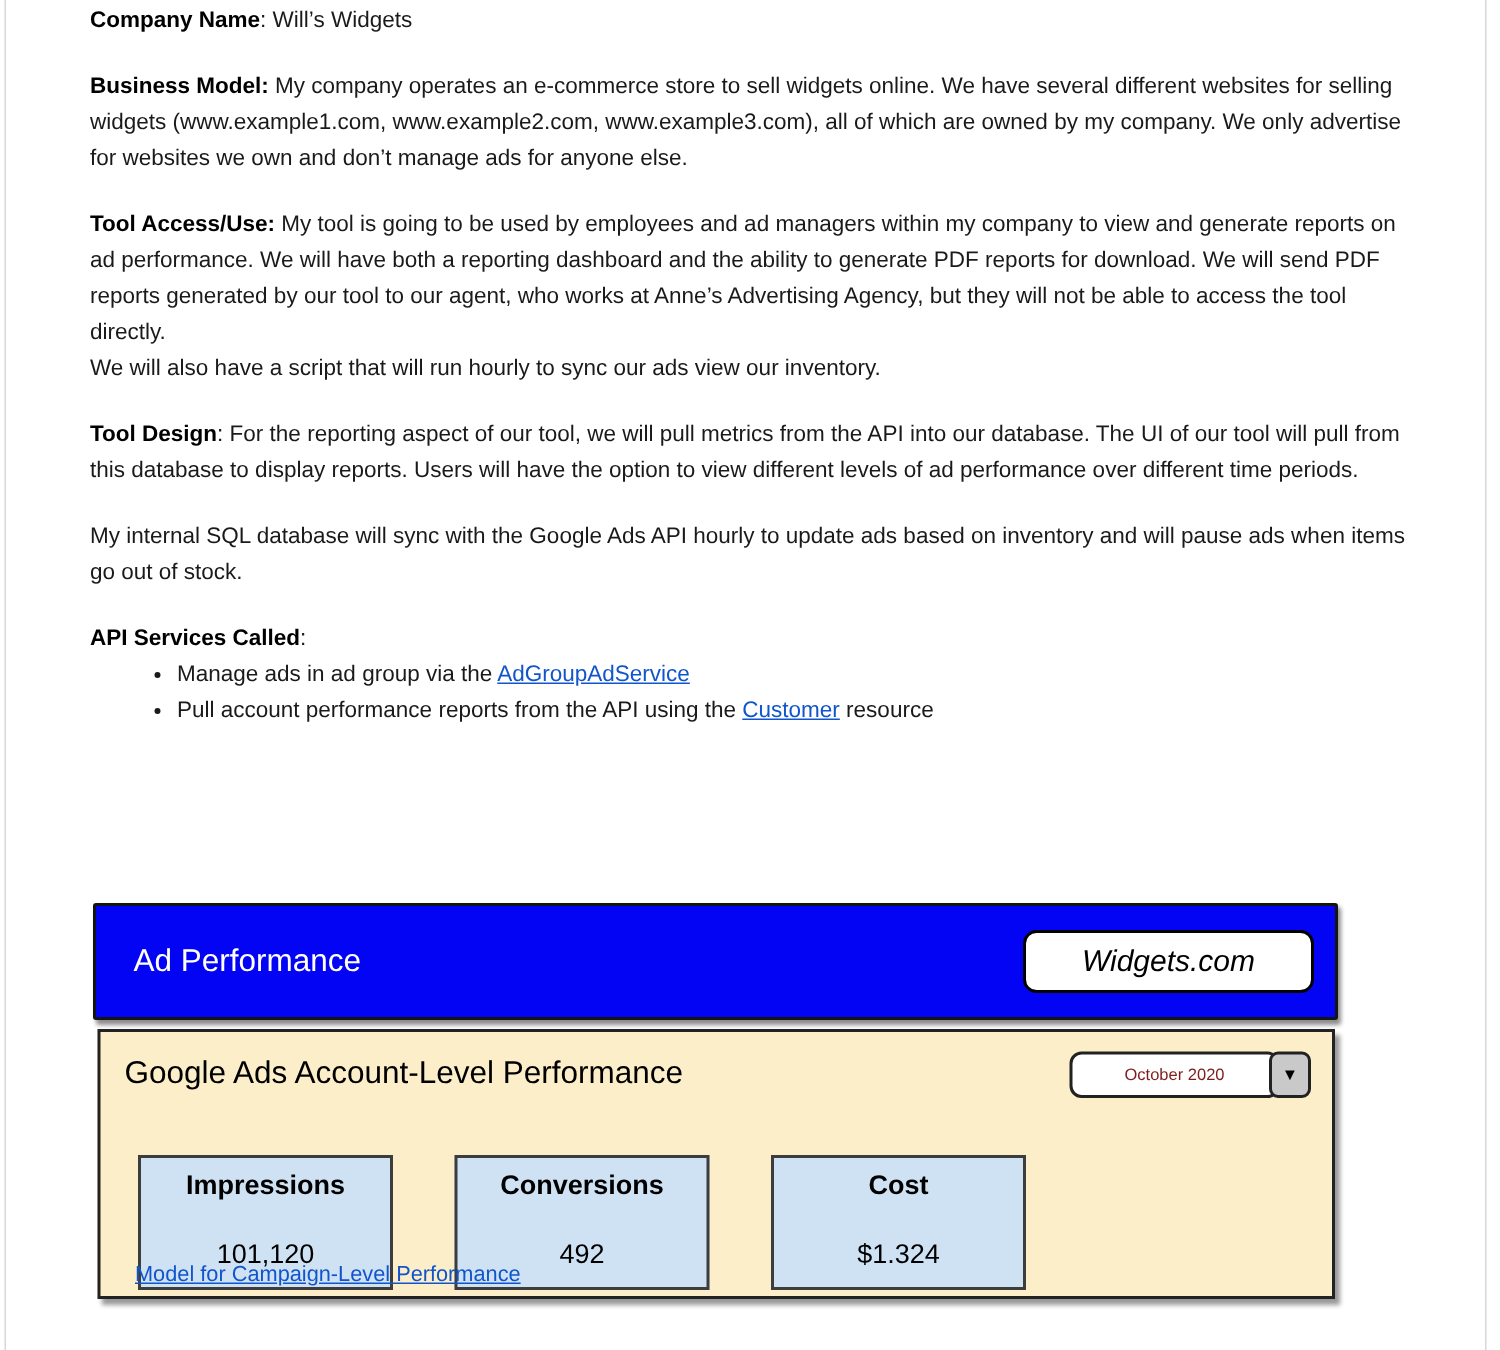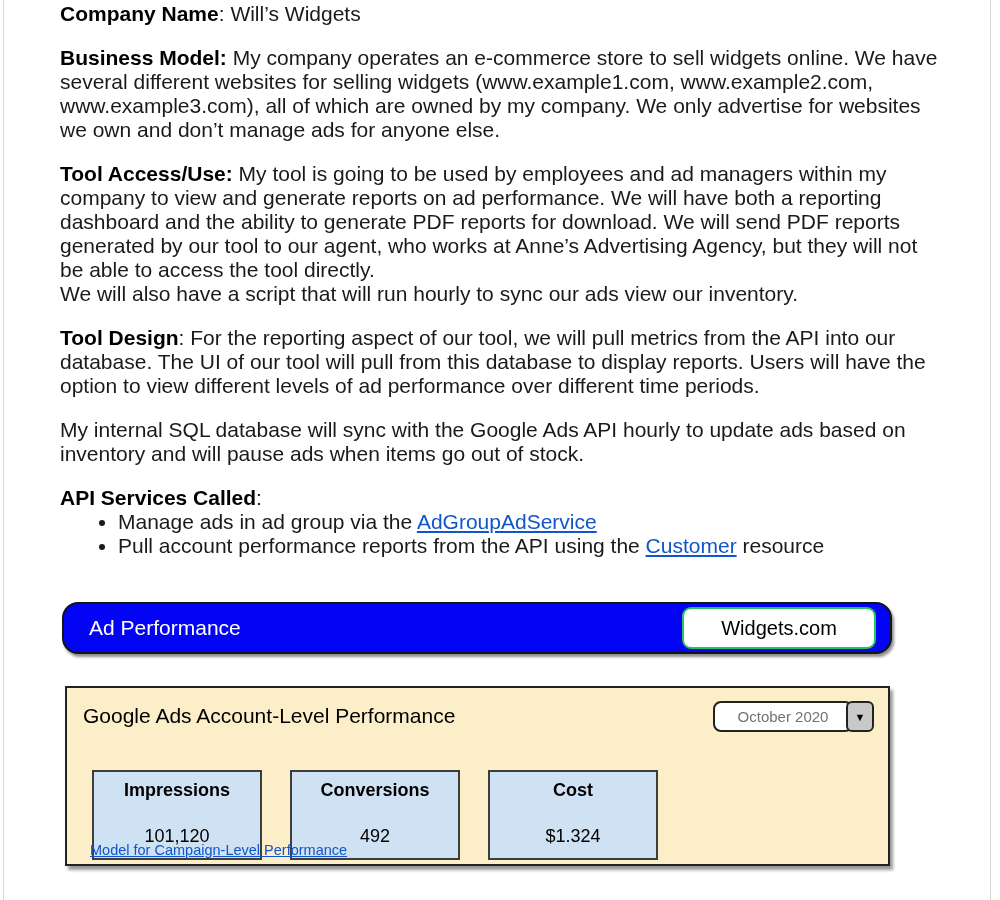--- a/index.html
+++ b/index.html
@@ -17,70 +17,70 @@
     font-family:"Liberation Sans", sans-serif;
     color:#1a1a1a;
   }
   .page-edge{position:absolute;top:0;bottom:0;width:1px;background:var(--edge-gray);}
   .page-edge.left{left:3px;}
   .page-edge.right{left:990px;}
 
   
   .doc-text{
     position:absolute;top:2px;left:60px;width:882px;
-    font-size:21px;line-height:24px;
+    font-size:15px;line-height:24px;
   }
   .doc-text p{margin:0 0 20px 0;}
   .doc-text p.tight{margin-bottom:0;}
   .doc-text strong{font-weight:bold;color:#000;}
   .doc-text ul{margin:0 0 20px 0;padding-left:58px;}
   .doc-text li{margin:0;}
   a.doc-link{color:var(--link-blue);text-decoration:underline;cursor:pointer;}
 
   
   .banner{
-    position:absolute;left:62px;top:602px;width:830px;height:52px;
+    position:absolute;left:62px;top:602px;width:830px;height:78px;
     background:var(--banner-blue);
-    border:2px solid #141414;border-radius:16px;
+    border:2px solid #141414;border-radius:2px;
     box-shadow:2px 3px 3px rgba(0,0,0,0.45);
     display:flex;align-items:center;justify-content:space-between;
     padding:0 14px 0 25px;
   }
   .banner-title{color:#ffffff;font-size:21px;}
   .banner-btn{
-    background:#ffffff;border:2px solid #22c55e;border-radius:9px;
+    background:#ffffff;border:2px solid #000000;border-radius:9px;
     width:194px;height:42px;line-height:38px;text-align:center;
-    font-size:20px;color:#000;cursor:pointer;
+    font-size:20px;color:#000;cursor:pointer;font-style:italic;
   }
 
   
   .panel{
     position:absolute;left:65px;top:686px;width:825px;height:180px;
     background:var(--panel-cream);
     border:2px solid #222222;
     box-shadow:3px 4px 3px rgba(0,0,0,0.4);
   }
   .panel-header{
     display:flex;align-items:flex-start;justify-content:space-between;
     padding:13px 14px 0 16px;
   }
   .panel-title{font-size:21px;color:#000;padding-top:3px;}
   .period-select{display:flex;align-items:stretch;height:31px;}
   .period-field{
     background:#ffffff;border:2px solid #222;border-radius:8px;
     width:140px;display:flex;align-items:center;justify-content:center;
-    font-size:15px;color:#737373;cursor:pointer;
+    font-size:11px;color:#7f1d1d;cursor:pointer;
   }
   .period-btn{
     width:28px;margin-left:-7px;background:#c9c9c9;border:2px solid #222;
     border-radius:6px;display:flex;align-items:center;justify-content:center;
     font-size:11px;color:#000;cursor:pointer;z-index:2;
   }
   .cards-row{
-    position:absolute;left:25px;top:82px;display:flex;gap:28px;
+    position:absolute;left:25px;top:82px;display:flex;gap:41px;
   }
   .metric-card{
     width:170px;height:90px;background:var(--card-blue);
     border:2px solid #3d3d3d;
     display:flex;flex-direction:column;justify-content:space-between;
     text-align:center;padding:8px 0 11px 0;
   }
   .metric-label{font-weight:bold;font-size:18px;color:#000;}
   .metric-value{font-size:18px;color:#000;}
   .panel-link{

